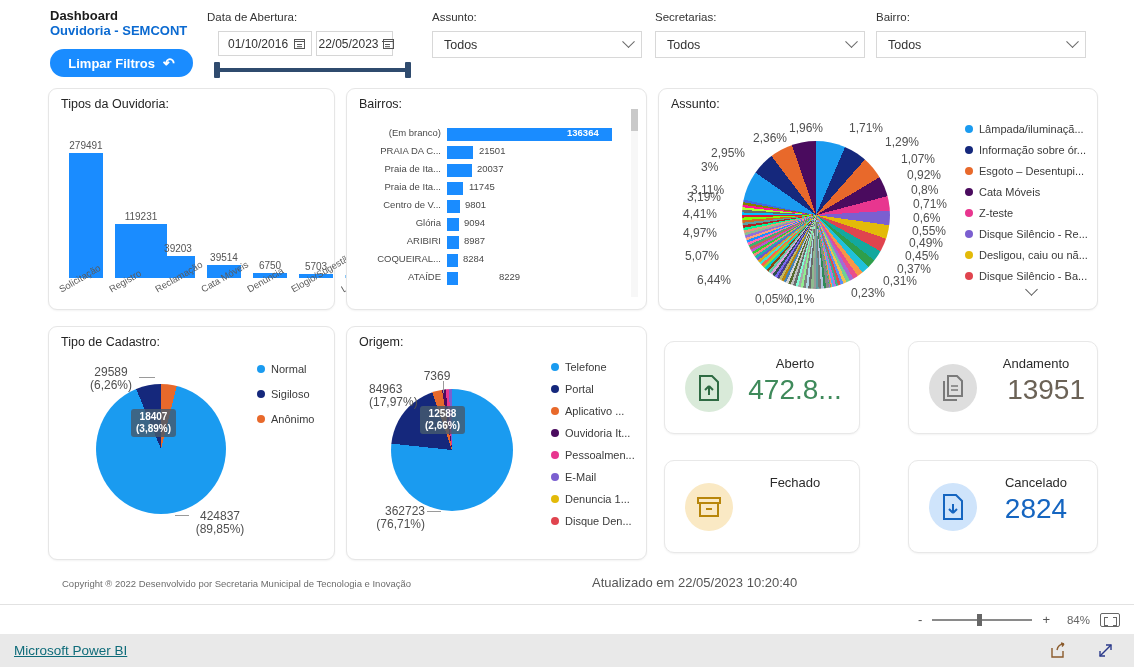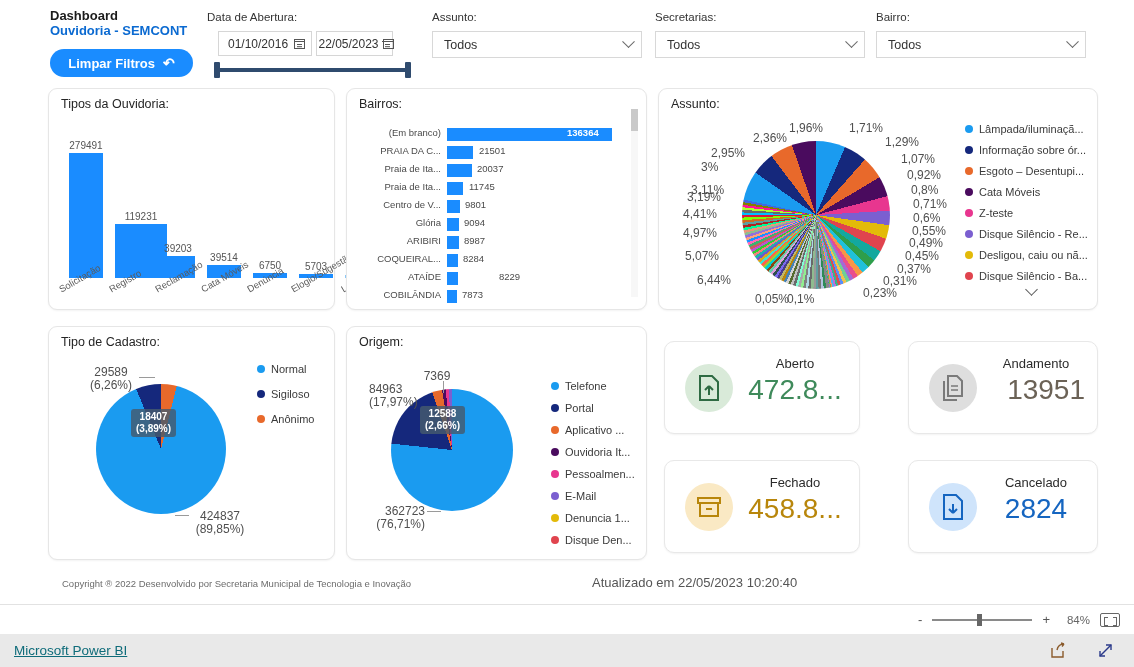--- a/index.html
+++ b/index.html
@@ -297,25 +297,20 @@
       </div>
       <div class="hrow" style="top:163px;">
         <div class="cat">COQUEIRAL...</div>
         <div class="bar" style="width:11px;"></div>
         <div class="val" style="left:106px;">8284</div>
       </div>
       <div class="hrow" style="top:181px;">
         <div class="cat">ATAÍDE</div>
         <div class="bar" style="width:11px;"></div>
         <div class="val" style="left:106px;margin-left:36px;">8229</div>
-      </div>
-      <div class="hrow" style="top:199px;">
-        <div class="cat">COBILÂNDIA</div>
-        <div class="bar" style="width:10px;"></div>
-        <div class="val" style="left:105px;">7873</div>
       </div>
 
       <div class="hscroll">
         <div class="thumb"></div>
       </div>
     </div>
 
     <div class="panel" style="left:658px; top:88px; width:440px; height:222px;">
       <div class="panel-title">Assunto:</div>
 
@@ -360,21 +355,21 @@
       <div class="pie-lbl" style="left:242px; top:63px;">1,07%</div>
       <div class="pie-lbl" style="left:248px; top:79px;">0,92%</div>
       <div class="pie-lbl" style="left:252px; top:94px;">0,8%</div>
       <div class="pie-lbl" style="left:254px; top:108px;">0,71%</div>
       <div class="pie-lbl" style="left:254px; top:122px;">0,6%</div>
       <div class="pie-lbl" style="left:253px; top:135px;">0,55%</div>
       <div class="pie-lbl" style="left:250px; top:147px;">0,49%</div>
       <div class="pie-lbl" style="left:246px; top:160px;">0,45%</div>
       <div class="pie-lbl" style="left:238px; top:173px;">0,37%</div>
       <div class="pie-lbl" style="left:224px; top:185px;">0,31%</div>
-      <div class="pie-lbl" style="left:204px; top:197px;">0,23%</div>
+      <div class="pie-lbl" style="left:192px; top:197px;">0,23%</div>
       <div class="pie-lbl" style="left:128px; top:203px;">0,1%</div>
       <div class="pie-lbl" style="left:96px;  top:203px;">0,05%</div>
       <div class="pie-lbl" style="left:38px;  top:184px;">6,44%</div>
       <div class="pie-lbl" style="left:26px;  top:160px;">5,07%</div>
       <div class="pie-lbl" style="left:24px;  top:137px;">4,97%</div>
       <div class="pie-lbl" style="left:24px;  top:118px;">4,41%</div>
       <div class="pie-lbl" style="left:28px;  top:101px;">3,19%</div>
       <div class="pie-lbl" style="left:32px;  top:94px;">3,11%</div>
       <div class="pie-lbl" style="left:42px;  top:71px;">3%</div>
       <div class="pie-lbl" style="left:52px;  top:57px;">2,95%</div>
@@ -479,21 +474,21 @@
       </div>
       <div class="pie-lbl" style="left:22px; top:68px; width:48px; text-align:center;">(17,97%)</div>
 
       <div class="pie-lbl" style="left:20px; top:177px; width:58px; text-align:right;">
         <span>362723</span>
       </div>
       <div class="pie-lbl" style="left:20px; top:190px; width:58px; text-align:right;">(76,71%)</div>
       <div class="lead" style="left:80px; top:184px; width:14px; height:1px;"></div>
 
       <div class="legend" style="left:204px; top:29px;">
-        <div class="legend-item" style="height:22px;margin-top:19px;">
+        <div class="legend-item" style="height:22px;">
           <span class="dot" style="background:#1a9bf0"></span>
           <span>Telefone</span>
         </div>
         <div class="legend-item" style="height:22px;">
           <span class="dot" style="background:#15287c"></span>
           <span>Portal</span>
         </div>
         <div class="legend-item" style="height:22px;">
           <span class="dot" style="background:#e8692b"></span>
           <span>Aplicativo ...</span>
@@ -546,21 +541,20 @@
 
     <div class="kpi" style="left:664px; top:460px; width:196px; height:93px;">
       <div class="circ" style="background:#fae9c4;">
         <svg width="28" height="24" viewBox="0 0 28 24" aria-hidden="true">
           <rect x="3" y="3" width="22" height="5" fill="none" stroke="#b8860b" stroke-width="2"></rect>
           <path d="M5 8 v13 h18 V8" fill="none" stroke="#b8860b" stroke-width="2"></path>
           <path d="M11 14 h6" stroke="#b8860b" stroke-width="2"></path>
         </svg>
       </div>
       <div class="ttl">Fechado</div>
-      <div class="num" style="color:#b8860b;">458.8...</div>
     </div>
 
     <div class="kpi" style="left:908px; top:460px; width:190px; height:93px;">
       <div class="circ" style="background:#cfe4fb;">
         <svg width="26" height="28" viewBox="0 0 26 28" aria-hidden="true">
           <path d="M4 2 h12 l6 6 v18 H4 Z" fill="none" stroke="#1565c0" stroke-width="2"></path>
           <path d="M13 11 V20 M13 20 l-4 -4 M13 20 l4 -4" fill="none" stroke="#1565c0" stroke-width="2"></path>
         </svg>
       </div>
       <div class="ttl">Cancelado</div>

